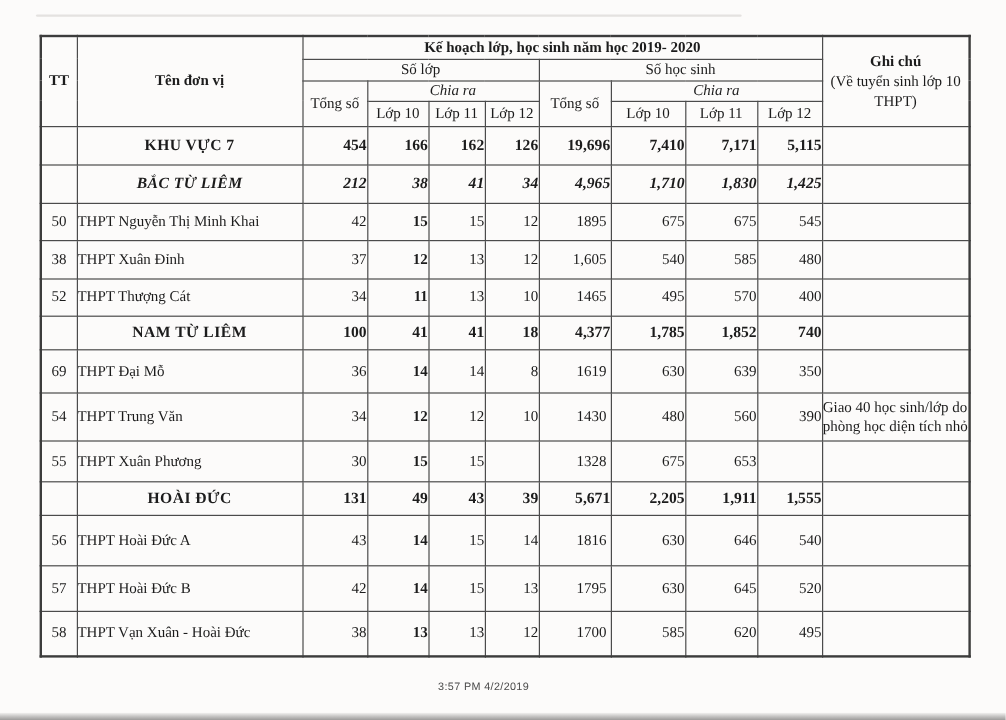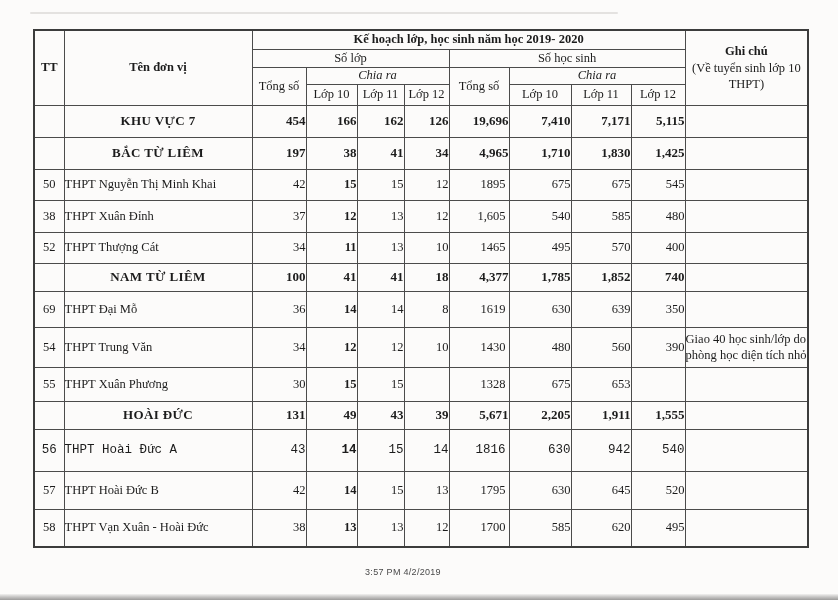--- a/index.html
+++ b/index.html
@@ -34,30 +34,30 @@
   tr.h1{height:19px;} tr.h2{height:18px;} tr.h3{height:17px;} tr.h4{height:21px;}
   th.bold{font-weight:bold;}
   th.title{font-weight:bold;font-size:12.5px;}
   th.it{font-style:italic;font-size:12px;}
   th.small{font-size:12px;}
   th.ghichu-h{font-size:11.5px;line-height:1.3;padding:2px;}
   th.ghichu-h .gtitle{font-weight:bold;}
   th.ghichu-h .gsub{font-weight:normal;}
   
   tbody tr:nth-child(1){height:32px;}
-  tbody tr:nth-child(2){height:32px;}
+  tbody tr:nth-child(2){height:32px;font-style:italic;}
   tbody tr:nth-child(3){height:31px;}
   tbody tr:nth-child(4){height:32px;}
   tbody tr:nth-child(5){height:31px;}
   tbody tr:nth-child(6){height:28px;}
   tbody tr:nth-child(7){height:36px;}
   tbody tr:nth-child(8){height:40px;}
   tbody tr:nth-child(9){height:34px;}
   tbody tr:nth-child(10){height:28px;}
-  tbody tr:nth-child(11){height:42px;font-family:Liberation Mono, monospace;}
+  tbody tr:nth-child(11){height:42px;}
   tbody tr:nth-child(12){height:38px;}
   tbody tr:nth-child(13){height:38px;}
   td.tt{text-align:center;}
   td.name{text-align:left;padding-left:5px;}
   td.num{text-align:right;}
   td.lop{padding-right:12px;}
   td.hs1,td.hs2,td.hs3{padding-right:16px;}
   td.hs0{padding-right:10px;}
   tr.school td.hs0{padding-right:3px;}
   tr.region td,tr.district td{font-weight:bold;font-size:13px;}
@@ -132,21 +132,21 @@
         <td class="num lop">126</td>
         <td class="num hs0">19,696</td>
         <td class="num hs1">7,410</td>
         <td class="num hs2">7,171</td>
         <td class="num hs3">5,115</td>
         <td class="note"></td>
       </tr>
       <tr class="district">
         <td class="tt"></td>
         <td class="name">BẮC TỪ LIÊM</td>
-        <td class="num lop">197</td>
+        <td class="num lop">212</td>
         <td class="num lop">38</td>
         <td class="num lop">41</td>
         <td class="num lop">34</td>
         <td class="num hs0">4,965</td>
         <td class="num hs1">1,710</td>
         <td class="num hs2">1,830</td>
         <td class="num hs3">1,425</td>
         <td class="note"></td>
       </tr>
       <tr class="school">
@@ -255,21 +255,21 @@
       </tr>
       <tr class="school">
         <td class="tt">56</td>
         <td class="name">THPT Hoài Đức A</td>
         <td class="num lop">43</td>
         <td class="num lop b">14</td>
         <td class="num lop">15</td>
         <td class="num lop">14</td>
         <td class="num hs0">1816</td>
         <td class="num hs1">630</td>
-        <td class="num hs2">942</td>
+        <td class="num hs2">646</td>
         <td class="num hs3">540</td>
         <td class="note"></td>
       </tr>
       <tr class="school">
         <td class="tt">57</td>
         <td class="name">THPT Hoài Đức B</td>
         <td class="num lop">42</td>
         <td class="num lop b">14</td>
         <td class="num lop">15</td>
         <td class="num lop">13</td>

